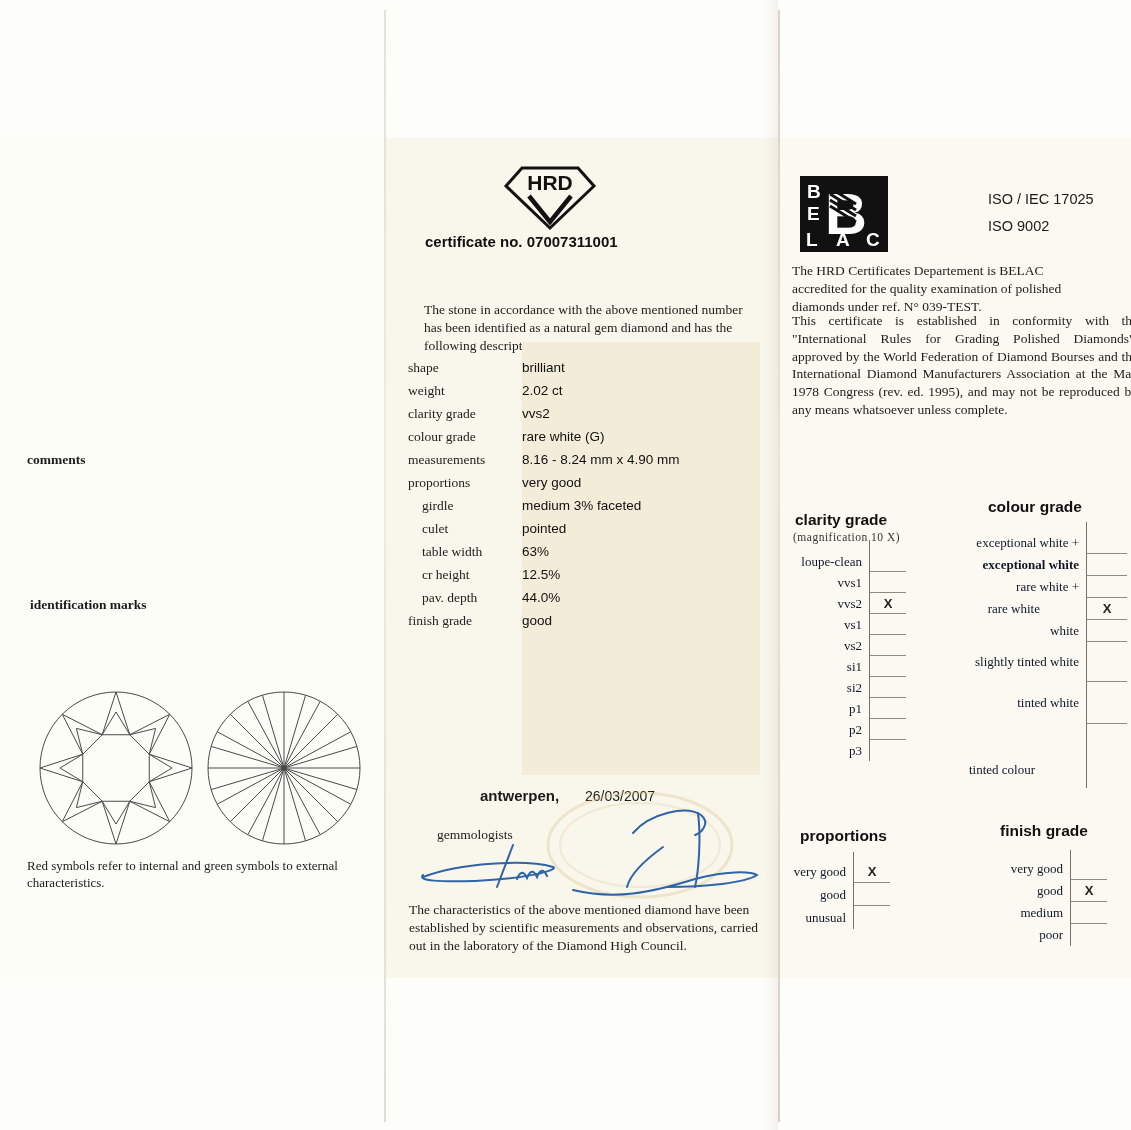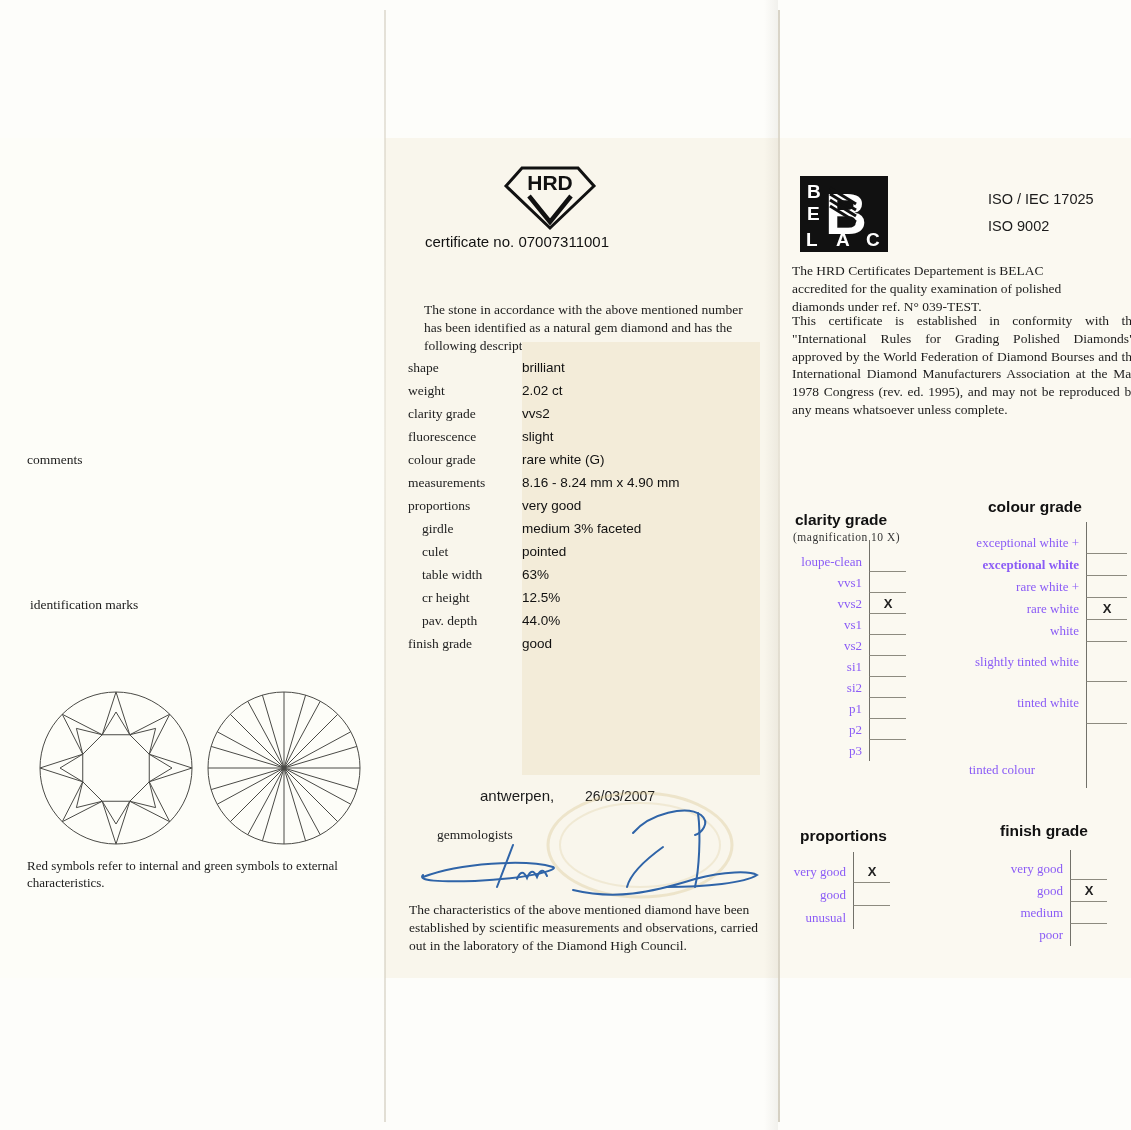--- a/index.html
+++ b/index.html
@@ -17,36 +17,36 @@
   .panel-center{position:absolute;left:385px;top:0;width:394px;height:100%;background:#f9f6ec;}
   .panel-right{position:absolute;left:779px;top:0;width:352px;height:100%;background:#fbf9f1;}
   .fold{position:absolute;top:10px;bottom:8px;width:2px;background:linear-gradient(to bottom,#cfc9ba,#e4dfd2 40%,#cbc5b5);}
   .fold.f1{left:384px;opacity:.55;}
   .fold.f2{left:778px;opacity:.8;}
   .fold-shadow{position:absolute;top:0;bottom:0;width:14px;background:linear-gradient(to right,rgba(0,0,0,0),rgba(90,80,60,.07));left:764px;}
 
   
   .serif{font-family:"Liberation Serif", serif;}
   .sans{font-family:"Liberation Sans", sans-serif;}
-  .b{font-weight:normal;}
+  .b{font-weight:bold;}
   .para{font-size:13.5px;line-height:1.32;color:#1c1c1c;}
   .just{text-align:justify;}
 
   
   .beige-box{position:absolute;left:522px;top:342px;width:238px;height:433px;background:#f3ecd9;}
   #desc-rows{position:absolute;left:408px;top:356px;width:336px;}
   .drow{display:flex;height:23px;align-items:center;}
   .dlabel{width:106px;font-family:"Liberation Serif",serif;font-size:13.5px;color:#222;}
   .dlabel.ind{padding-left:14px;width:92px;}
   .dvalue{font-family:"Liberation Sans",sans-serif;font-size:13.5px;color:#111;padding-left:8px;}
 
   
   .scale{position:absolute;}
   .srow{display:flex;}
-  .slabel{flex:1;text-align:right;padding-right:7px;font-family:"Liberation Serif",serif;font-size:13px;color:#8b5cf6;display:flex;justify-content:flex-end;align-items:center;}
+  .slabel{flex:1;text-align:right;padding-right:7px;font-family:"Liberation Serif",serif;font-size:13px;color:#0f172a;display:flex;justify-content:flex-end;align-items:center;}
   .smark{align-self:stretch;border-left:1px solid #72716a;display:flex;align-items:center;justify-content:center;font-family:"Liberation Sans",sans-serif;font-size:13px;font-weight:bold;color:#222;}
   .smark.tick{border-bottom:1px solid #8d8b80;}
   .scale-title{font-family:"Liberation Sans",sans-serif;font-weight:bold;font-size:15.5px;color:#111;}
   .scale-sub{font-family:"Liberation Serif",serif;font-size:11.5px;color:#333;letter-spacing:.5px;}
 
   svg text{font-family:"Liberation Sans",sans-serif;}
   .note-p{margin:0 0 11px 0;font-size:13px;line-height:1.3;}
 </style>
 </head>
 <body>
@@ -151,24 +151,20 @@
     </div>
     <div class="drow">
       <span class="dlabel">weight</span>
       <span class="dvalue">2.02 ct</span>
     </div>
     <div class="drow">
       <span class="dlabel">clarity grade</span>
       <span class="dvalue">vvs2</span>
     </div>
     <div class="drow">
-      <span class="dlabel">fluorescence</span>
-      <span class="dvalue">slight</span>
-    </div>
-    <div class="drow">
       <span class="dlabel">colour grade</span>
       <span class="dvalue">rare white (G)</span>
     </div>
     <div class="drow">
       <span class="dlabel">measurements</span>
       <span class="dvalue">8.16 - 8.24 mm x 4.90 mm</span>
     </div>
     <div class="drow">
       <span class="dlabel">proportions</span>
       <span class="dvalue">very good</span>
@@ -303,21 +299,21 @@
       <span class="smark tick" style="width: 40px;"></span>
     </div>
     <div class="srow" style="height: 22px; font-weight: bold;">
       <span class="slabel">exceptional white</span>
       <span class="smark tick" style="width: 40px;"></span>
     </div>
     <div class="srow" style="height: 22px;">
       <span class="slabel">rare white +</span>
       <span class="smark tick" style="width: 40px;"></span>
     </div>
-    <div class="srow" style="height: 22px;">
+    <div class="srow" style="height: 22px; gap: 39px;">
       <span class="slabel">rare white</span>
       <span class="smark tick" style="width: 40px;">X</span>
     </div>
     <div class="srow" style="height: 22px;">
       <span class="slabel">white</span>
       <span class="smark tick" style="width: 40px;"></span>
     </div>
     <div class="srow" style="height: 40px;">
       <span class="slabel">slightly tinted white</span>
       <span class="smark tick" style="width: 40px;"></span>

